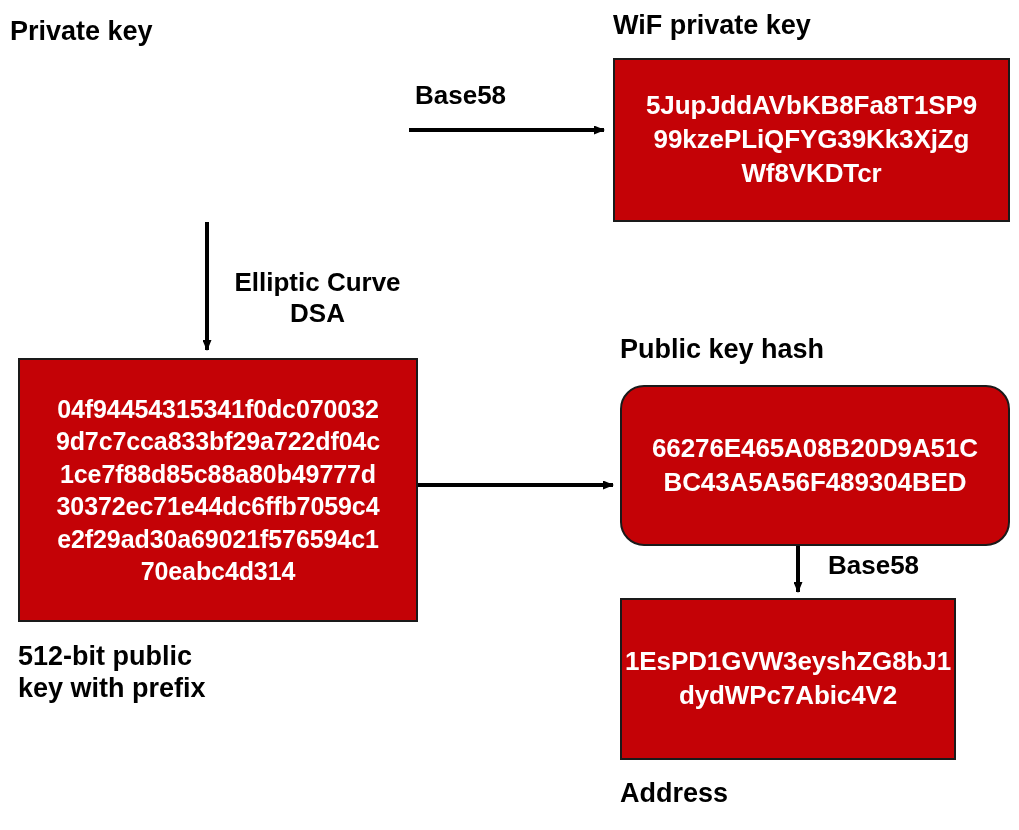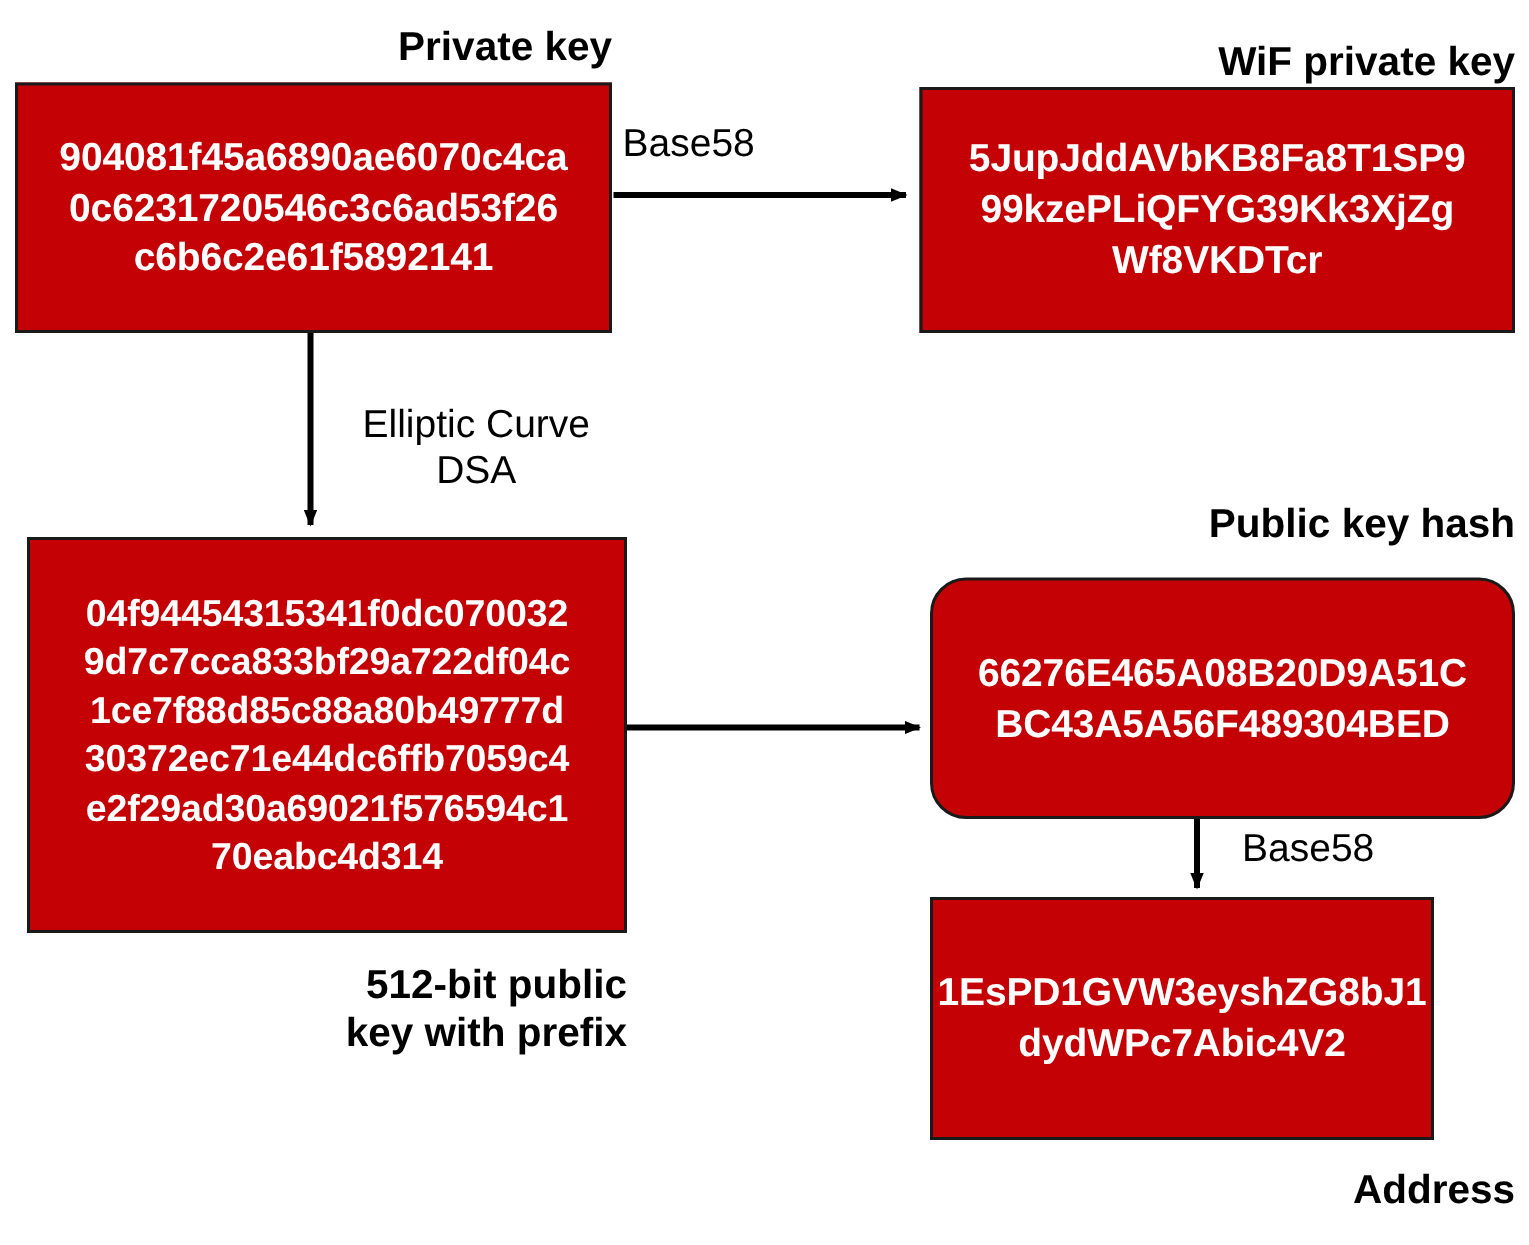--- a/index.html
+++ b/index.html
@@ -34,29 +34,29 @@
     text-align: center;
     line-height: 1.30;
     letter-spacing: -0.1px;
     white-space: pre-line;
     padding: 0 4px;
   }
   .caption {
     position: absolute;
     color: #000000;
     font-weight: bold;
-    text-align: right;
+    text-align: left;
     line-height: 1.18;
     white-space: pre-line;
     font-size: 27px;
   }
   .edge-label {
     position: absolute;
     color: #000000;
-    font-weight: normal;
+    font-weight: bold;
     text-align: center;
     line-height: 1.18;
     white-space: pre-line;
     font-size: 26px;
   }
   .arrow-svg {
     position: absolute;
     left: 0; top: 0;
     width: 1019px;
     height: 830px;
@@ -65,21 +65,21 @@
 
   
   #box-private-key   { left: 10px;  top: 55px;  width: 398px; height: 167px; font-size: 26px; }
   #box-wif-key       { left: 613px; top: 58px;  width: 397px; height: 164px; font-size: 26px; }
   #box-public-key    { left: 18px;  top: 358px; width: 400px; height: 264px; font-size: 25px; }
   #box-pubkey-hash   { left: 620px; top: 385px; width: 390px; height: 161px; font-size: 26px; border-radius: 24px; }
   #box-address       { left: 620px; top: 598px; width: 336px; height: 162px; font-size: 26px; }
 
   
   #cap-private-key   { left: 10px;  top: 16px;  width: 398px; }
-  #cap-wif-key       { left: 613px; top: 26px;  width: 397px; }
+  #cap-wif-key       { left: 613px; top: 10px;  width: 397px; }
   #cap-public-key    { left: 18px;  top: 641px; width: 400px; }
   #cap-pubkey-hash   { left: 620px; top: 334px; width: 390px; }
   #cap-address       { left: 620px; top: 778px; width: 390px; }
 
   
   #lbl-base58-top    { left: 415px; top: 80px;  width: 185px; text-align: left; }
   #lbl-ecdsa         { left: 210px; top: 267px; width: 215px; text-align: center; }
   #lbl-sha-ripem     { left: 440px; top: 398px; width: 180px; text-align: center; }
   #lbl-base58-bottom { left: 828px; top: 550px; width: 170px; text-align: left; }
 </style>
@@ -116,23 +116,20 @@
 
   <div class="caption" id="cap-wif-key">WiF private key</div>
 
   <div class="caption" id="cap-public-key">512-bit public
 key with prefix</div>
 
   <div class="caption" id="cap-address">Address</div>
 
   <div class="caption" id="cap-pubkey-hash">Public key hash</div>
 
-  <div class="box" id="box-private-key">904081f45a6890ae6070c4ca
-0c6231720546c3c6ad53f26
-c6b6c2e61f5892141</div>
 
   <div class="box" id="box-wif-key">5JupJddAVbKB8Fa8T1SP9
 99kzePLiQFYG39Kk3XjZg
 Wf8VKDTcr</div>
 
   <div class="box" id="box-public-key">04f94454315341f0dc070032
 9d7c7cca833bf29a722df04c
 1ce7f88d85c88a80b49777d
 30372ec71e44dc6ffb7059c4
 e2f29ad30a69021f576594c1

